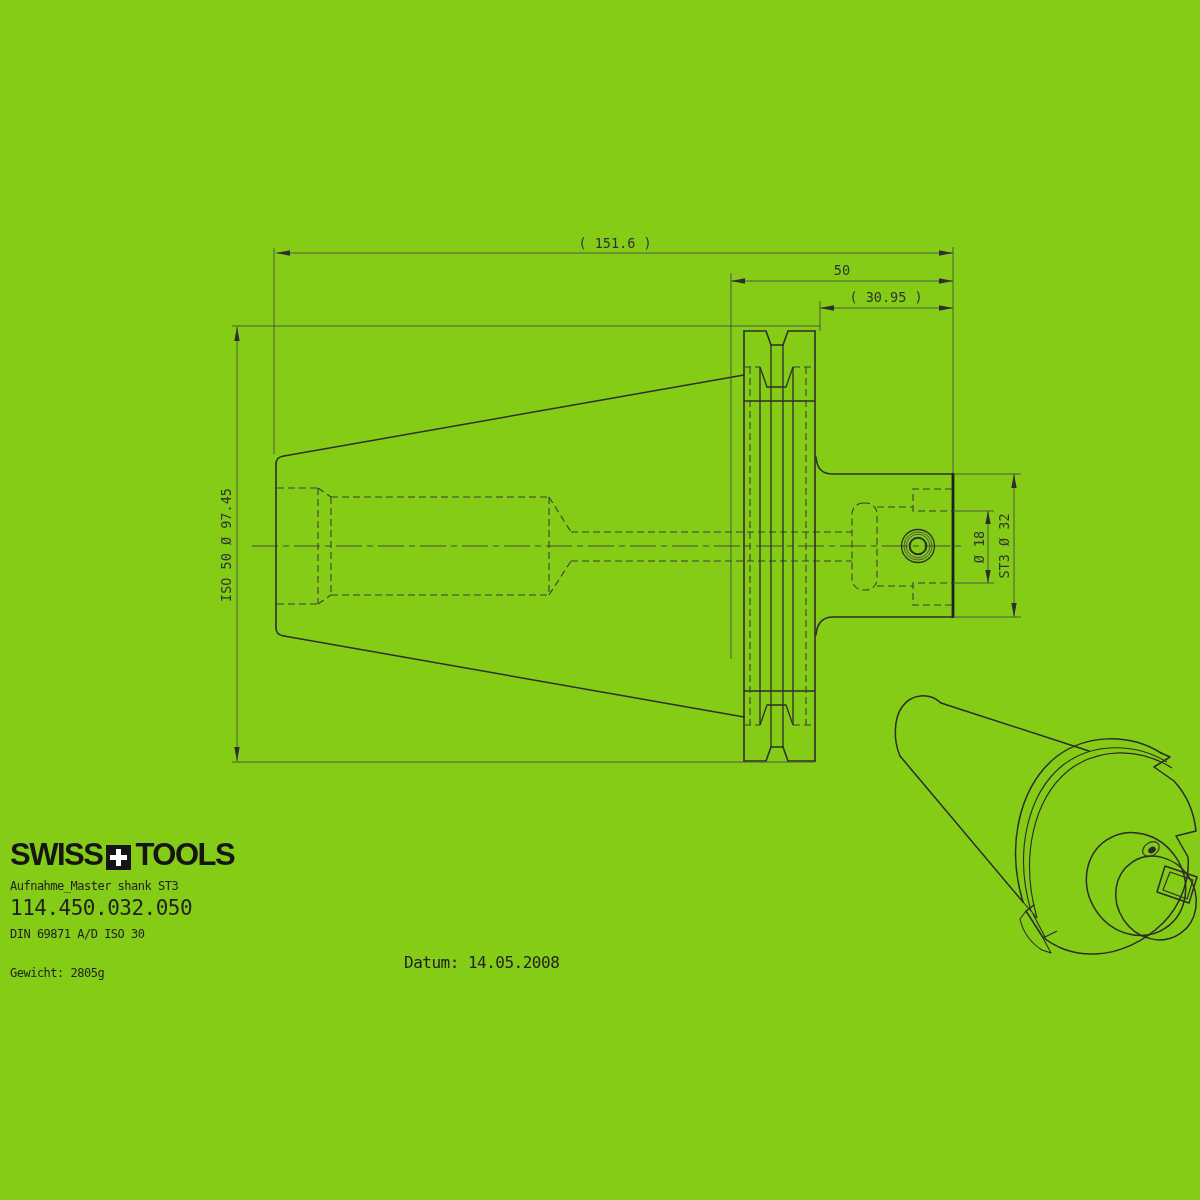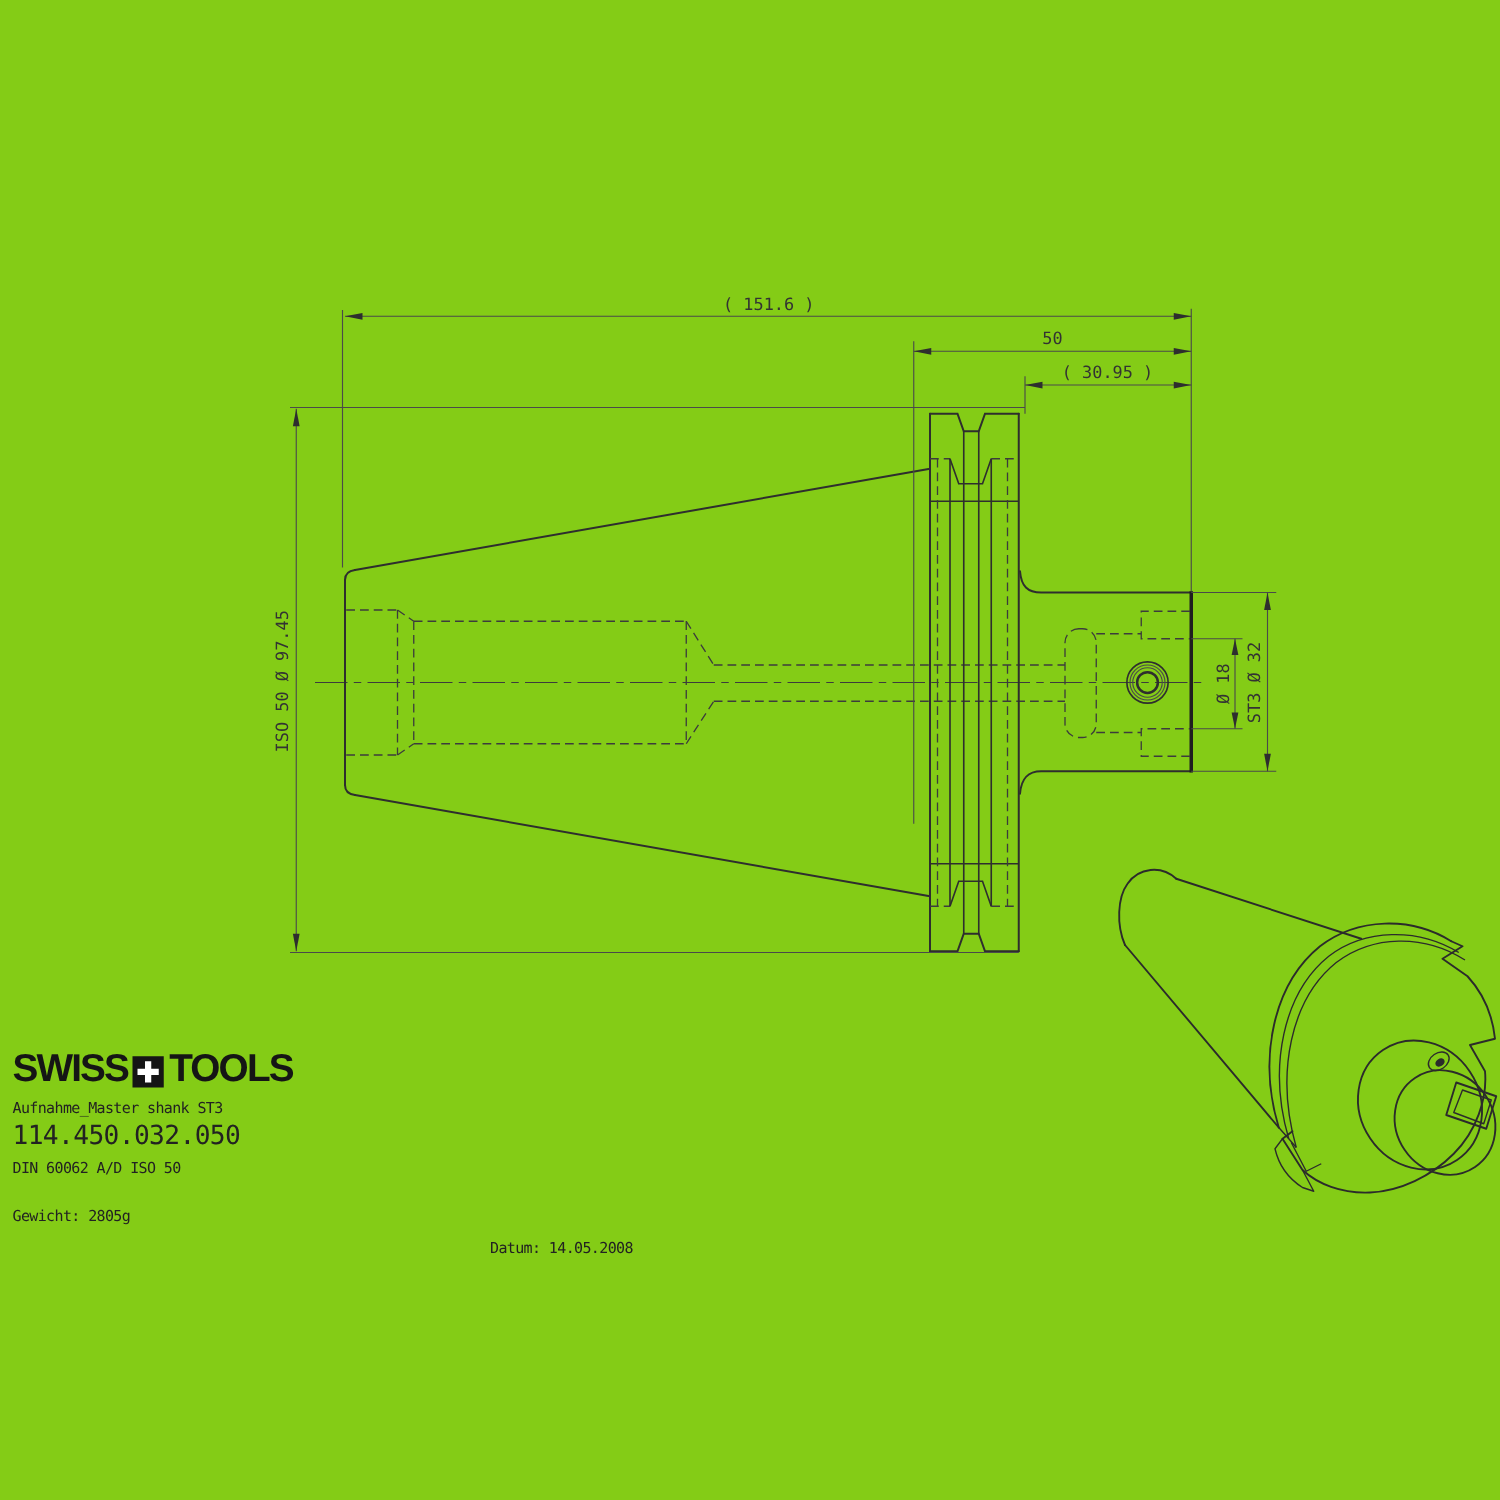--- a/index.html
+++ b/index.html
@@ -22,21 +22,21 @@
   .logo{display:flex;align-items:flex-end;gap:2px;height:30px;}
   .logo .wordmark{font-family:"Liberation Sans", sans-serif;font-weight:bold;
         font-size:31px;letter-spacing:-1.5px;color:#151515;line-height:1;}
   .logo .cross{width:25px;height:25px;background:#151515;position:relative;margin:0 2px;flex:0 0 auto;}
   .logo .cross:before{content:"";position:absolute;left:4px;top:10px;width:17px;height:5px;background:#fff;}
   .logo .cross:after{content:"";position:absolute;left:10px;top:4px;width:5px;height:17px;background:#fff;}
   .tb-line1{margin-top:9px;font-size:12px;letter-spacing:-0.5px;color:#222;}
   .tb-line2{margin-top:3px;font-size:21px;letter-spacing:-0.5px;color:#222;}
   .tb-line3{margin-top:7px;font-size:12px;letter-spacing:-0.5px;color:#222;}
   .tb-line4{margin-top:25px;font-size:12px;letter-spacing:-0.5px;color:#222;}
-  .datum{position:absolute;left:392px;top:953px;font-size:12px;letter-spacing:-0.5px;color:#222;margin-top:38px;}
+  .datum{position:absolute;left:404px;top:953px;font-size:16px;letter-spacing:-0.5px;color:#222;}
 </style>
 </head>
 <body>
 
 <div class="page">
 
   <svg width="1200" height="1200" viewBox="0 0 1200 1200">
 
     <g>
 
@@ -189,19 +189,19 @@
   </svg>
 
   <div class="titleblock">
     <div class="logo">
       <span class="wordmark">SWISS</span>
       <span class="cross"></span>
       <span class="wordmark">TOOLS</span>
     </div>
     <div class="tb-line1">Aufnahme_Master shank ST3</div>
     <div class="tb-line2">114.450.032.050</div>
-    <div class="tb-line3">DIN 60062 A/D ISO 50</div>
+    <div class="tb-line3">DIN 69871 A/D ISO 30</div>
     <div class="tb-line4">Gewicht: 2805g</div>
   </div>
 
   <div class="datum">Datum: 14.05.2008</div>
 
 </div>
 
 </body></html>

